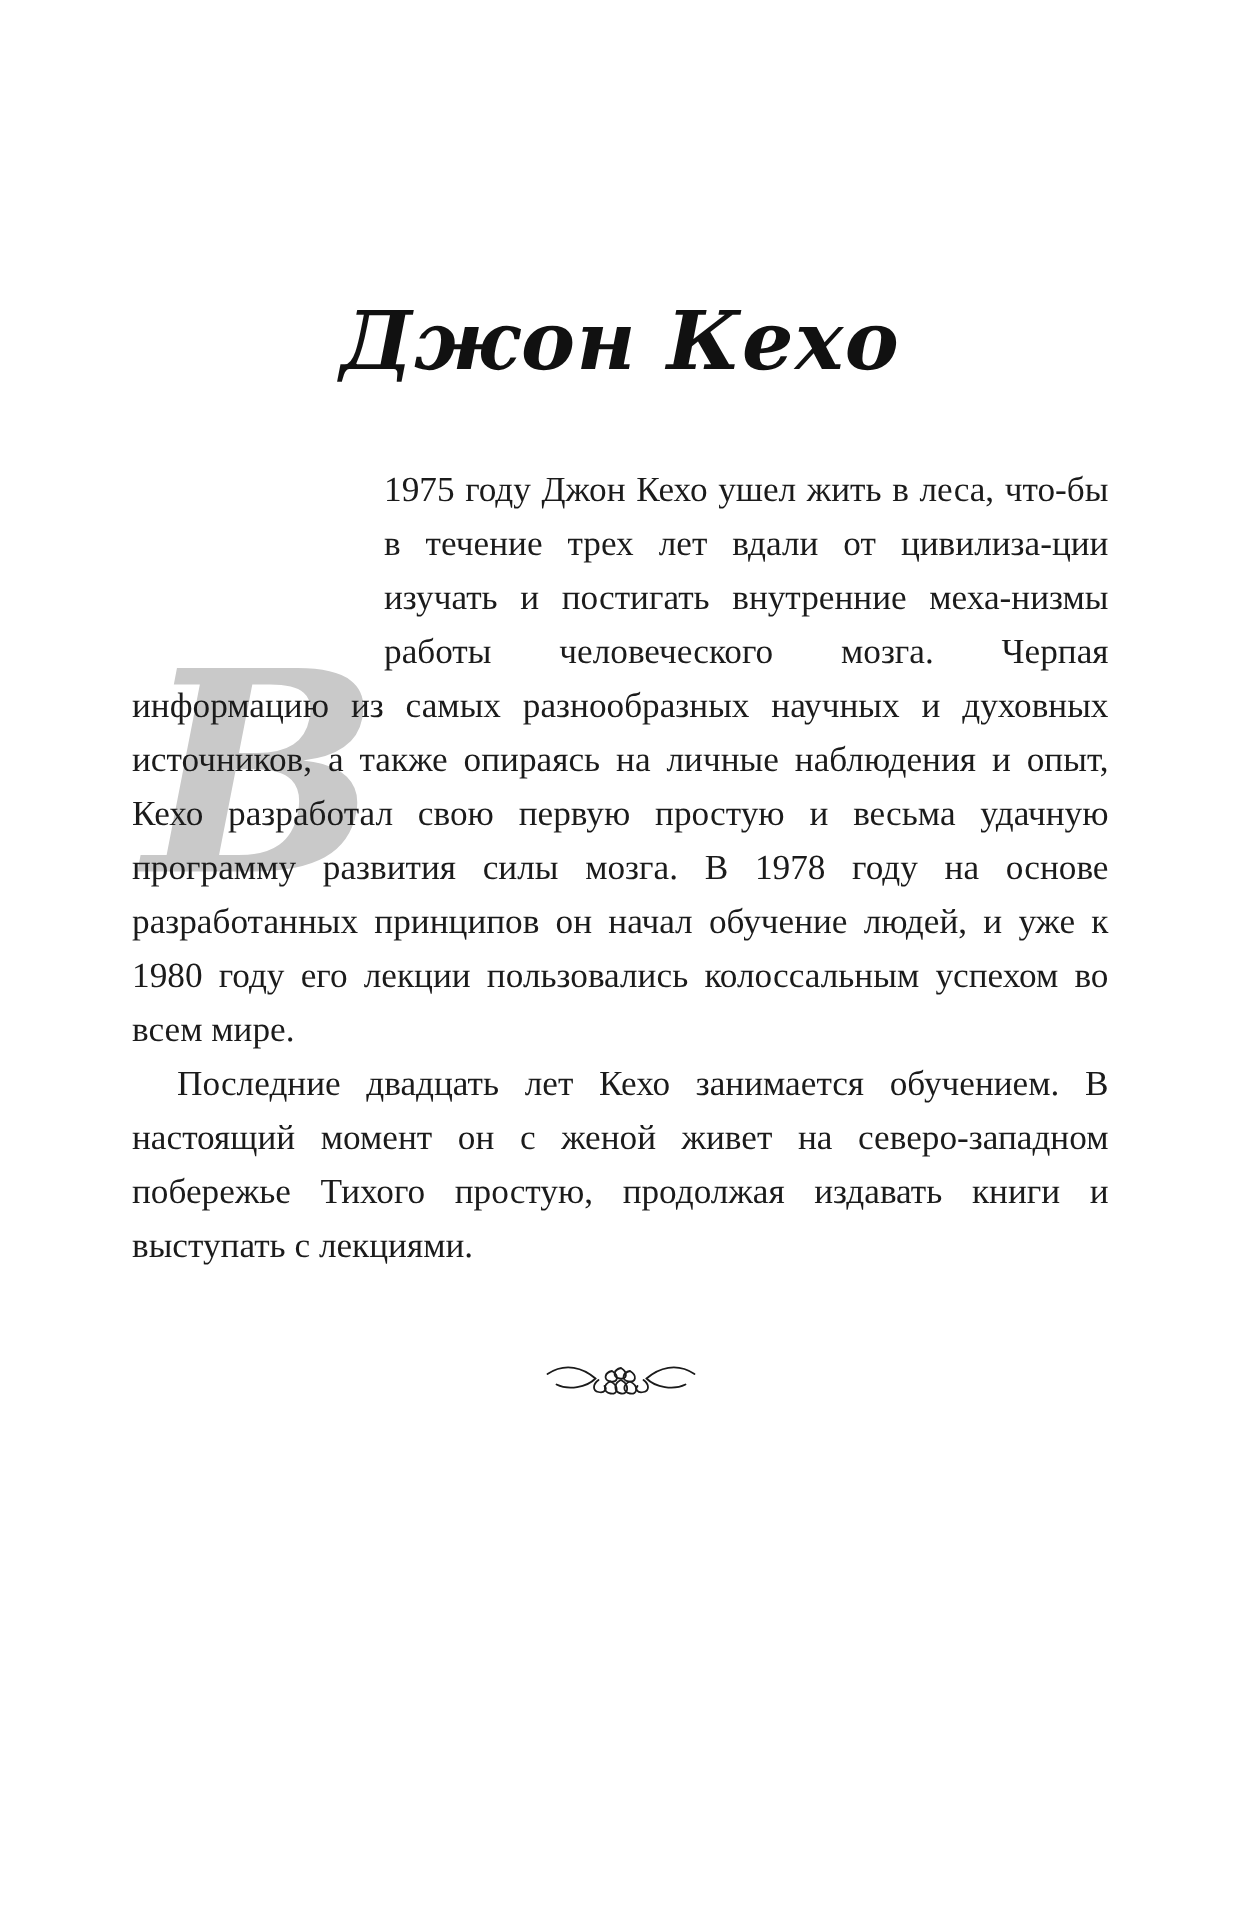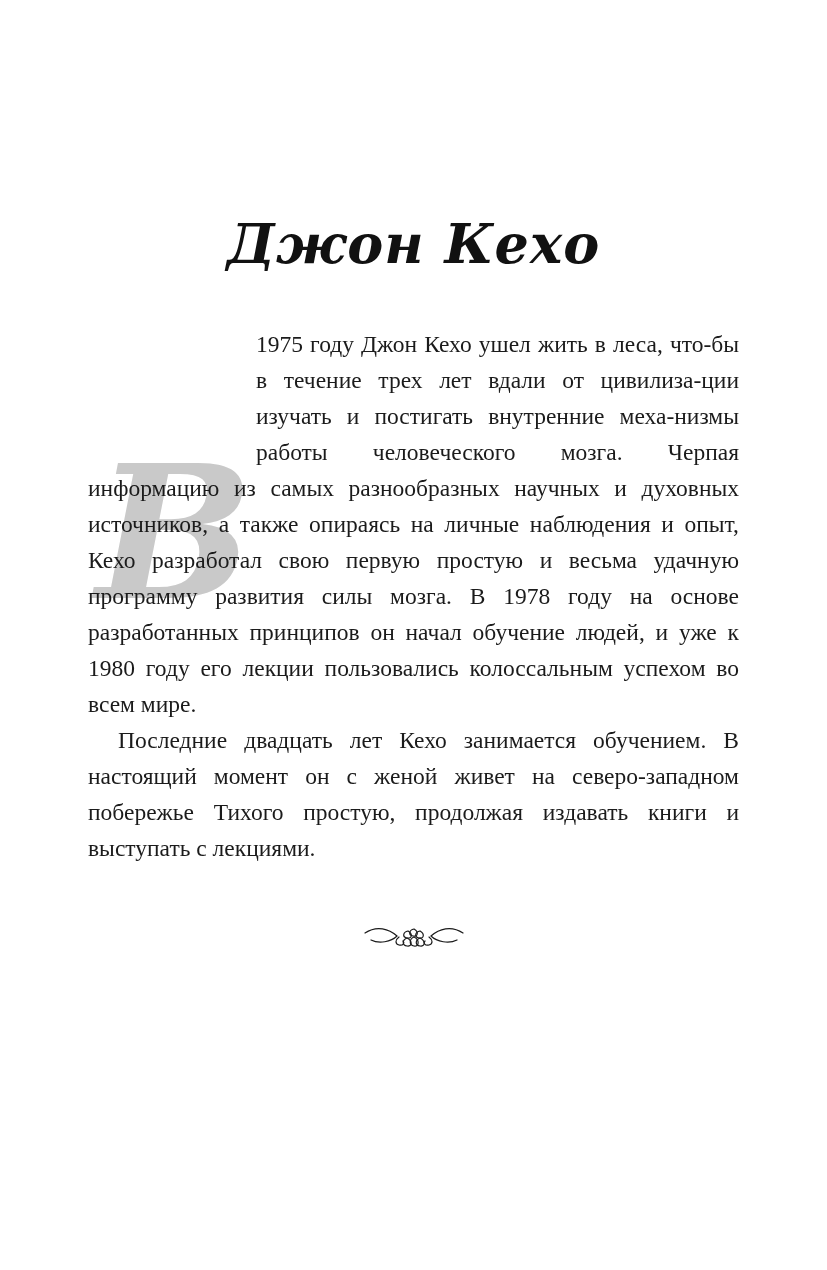--- a/index.html
+++ b/index.html
@@ -16,21 +16,21 @@
   }
   .page {
     position: relative;
     width: 827px;
     height: 1270px;
     background: #ffffff;
   }
   .content {
     position: absolute;
     left: 88px;
-    top: 215px;
+    top: 198px;
     width: 651px;
   }
   .author-title {
     font-family: "DejaVu Serif", "Liberation Serif", serif;
     font-style: italic;
     font-weight: 700;
     font-size: 54px;
     line-height: 1.1;
     text-align: center;
     color: #111111;

